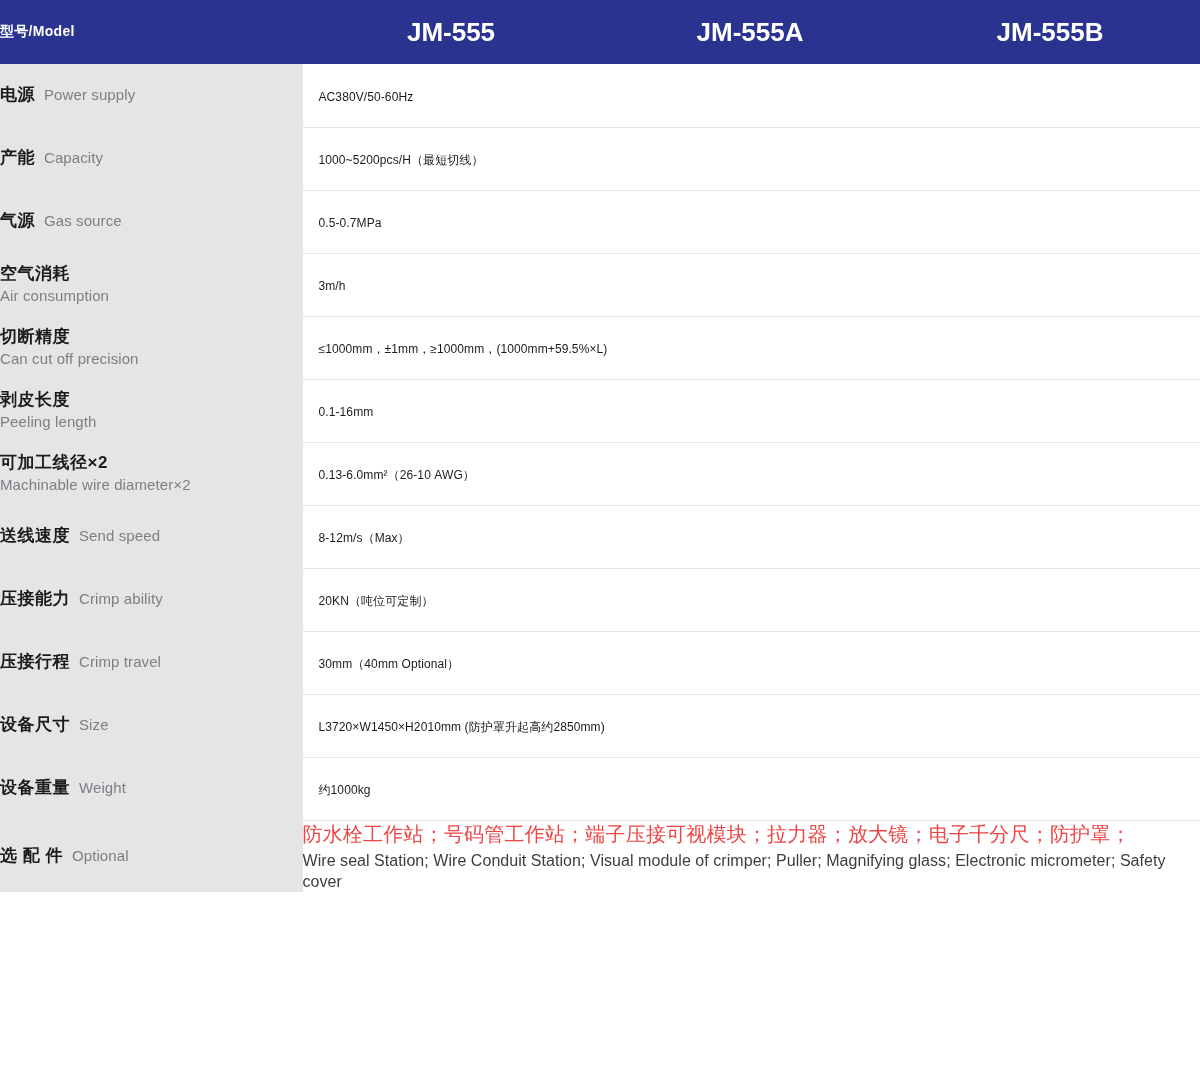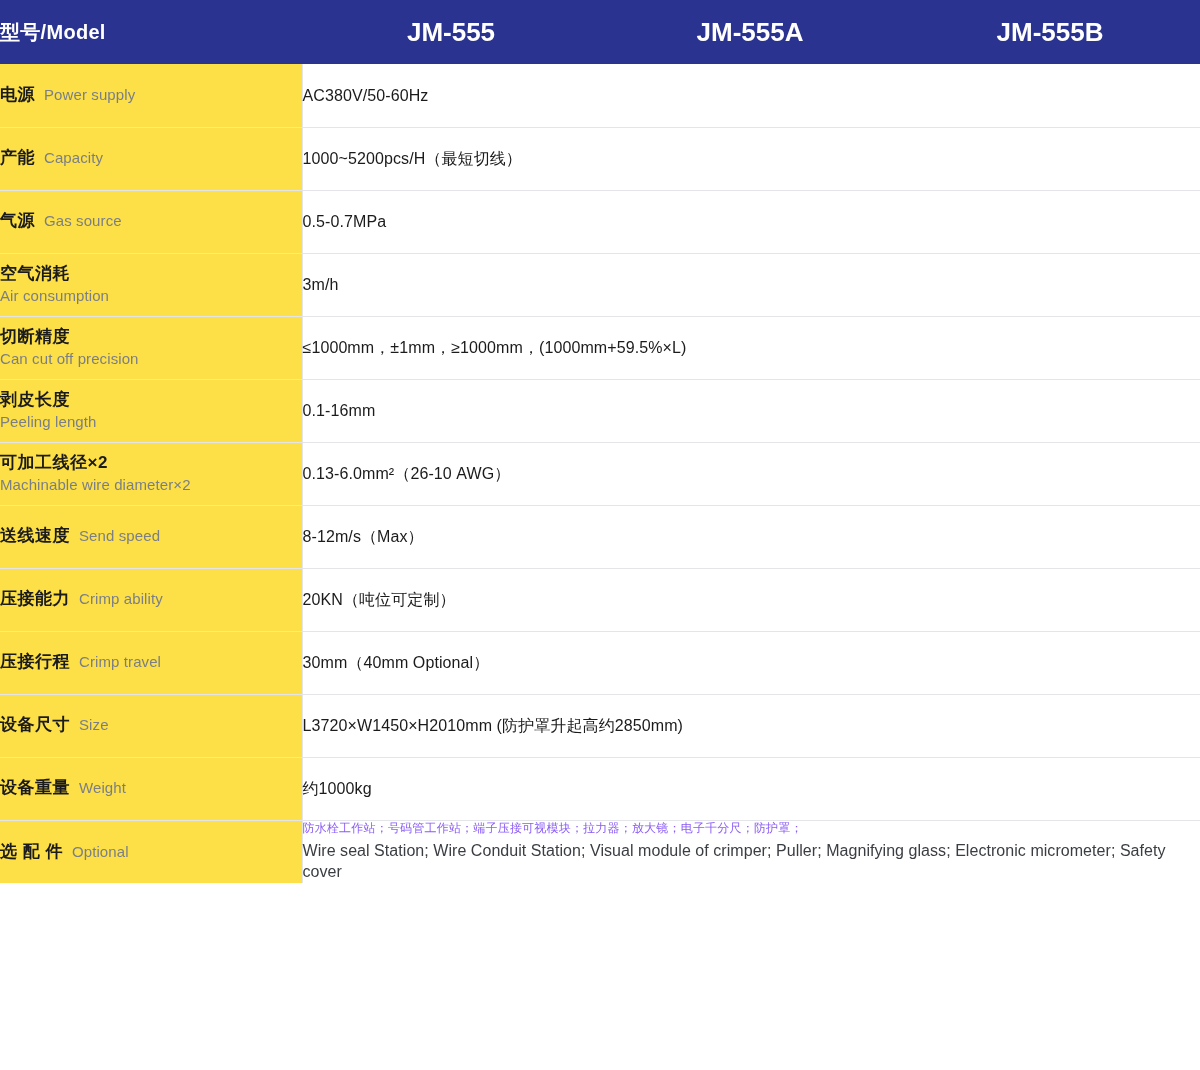--- a/index.html
+++ b/index.html
@@ -27,21 +27,21 @@
     height: 64px;
     padding: 0;
     font-weight: bold;
     vertical-align: middle;
     border: none;
     box-sizing: border-box;
   }
   th.head-model {
     text-align: left;
     padding-left: 22px;
-    font-size: 20px;
+    font-size: 14px;
     letter-spacing: 0.3px;
     margin-top: 38px;
   }
   th.head-variant {
     text-align: center;
     font-size: 26px;
     border-left: 1px solid #6a72b4;
   }
 
   
@@ -52,21 +52,21 @@
     border-bottom: 1px solid #e3e5e8;
     padding: 0;
     vertical-align: middle;
     box-sizing: border-box;
   }
   .spec-table tbody tr:last-child td {
     border-bottom: none;
   }
 
   td.cell-label {
-    background: #fde047;
+    background: #e5e5e5;
     border-right: 1px solid #e3e5e8;
     padding-left: 22px;
     padding-right: 10px;
     line-height: 1.32;
   }
   td.cell-value {
     background: #ffffff;
     padding-left: 18px;
     padding-right: 14px;
     line-height: 1.32;
@@ -91,32 +91,33 @@
   
   .label-stack .lbl-cn,
   .label-stack .lbl-en {
     display: block;
   }
   .label-stack .lbl-en {
     margin-top: 1px;
   }
 
   .val-text {
-    font-size: 16px;
+    font-size: 12px;
     color: #1b1b1b;
     letter-spacing: 0.1px;
+    margin-left: 16px;
   }
   
   .val-stack .val-cn,
   .val-stack .val-en {
     display: block;
   }
   .val-stack .val-cn {
-    font-size: 12px;
-    color: #8b5cf6;
+    font-size: 20px;
+    color: #ef4444;
     letter-spacing: 0.2px;
   }
   .val-stack .val-en {
     font-size: 16px;
     color: #3a3d42;
     margin-top: 3px;
     letter-spacing: 0.05px;
   }
 </style>
 </head>

